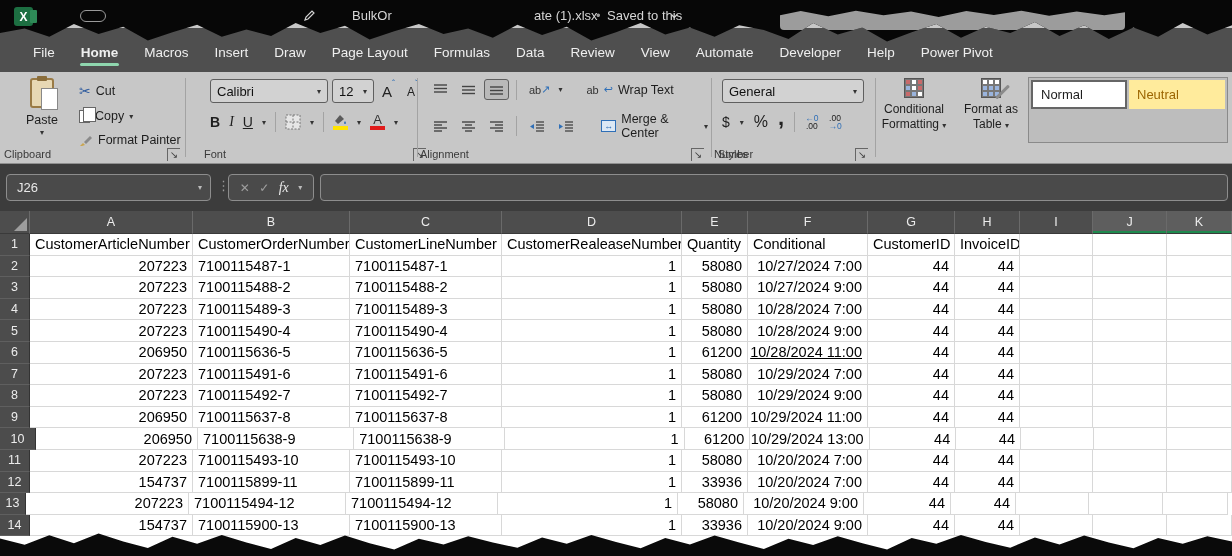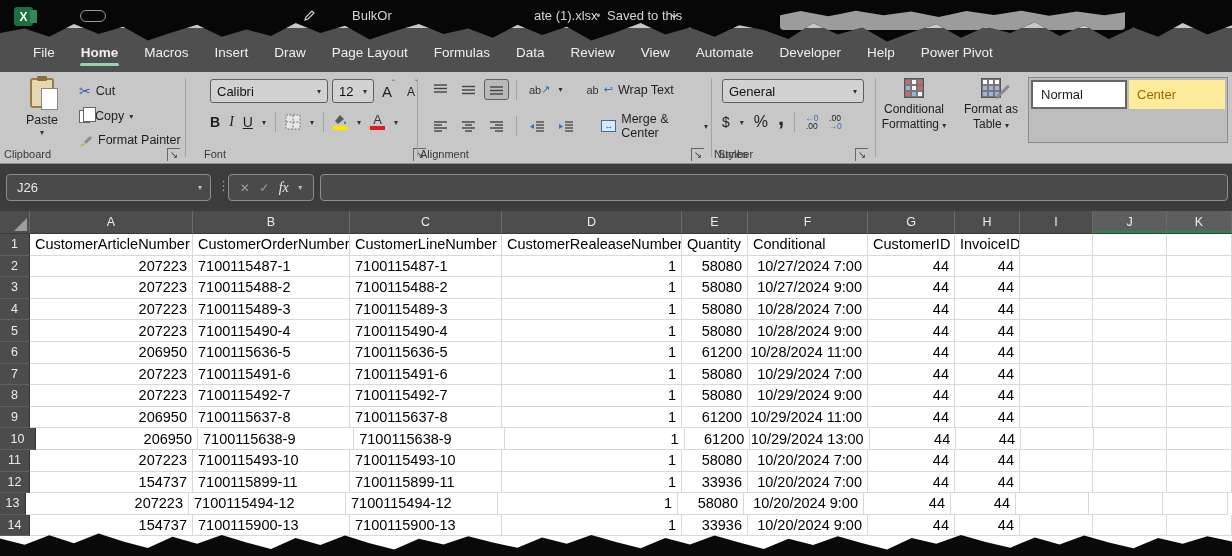--- a/index.html
+++ b/index.html
@@ -400,21 +400,21 @@
           <div style="background:#9ab4dd"></div>
             <div style="background:#9ab4dd"></div>
             <div style="background:#9ab4dd"></div>
           <span class="fat-pencil"></span>
         </span>
         <span>Format as</span>
         <span><span>Table</span> <span class="chv">▾</span></span>
       </div>
       <div id="style-gallery">
         <div class="stylecell" style="background:#ffffff;border:2px solid #666">Normal</div>
-        <div class="stylecell" style="background:#ffeb9c;color:#9c6500">Center</div>
+        <div class="stylecell" style="background:#ffeb9c;color:#9c6500">Neutral</div>
       </div>
       <div class="glabel" style="left:-160px">Styles</div>
     </div>
   </div>
 
   <div id="formulabar">
     <div class="fb-box" id="name-box">
       <span>J26</span>
       <span class="chv" style="color:#bbb">▾</span>
     </div>
@@ -513,21 +513,21 @@
         <div class="gcell" style="width: 74px;"></div>
         <div class="gcell" style="width: 65px;"></div>
       </div>
       <div class="grow">
         <div class="rowh" style="width: 30px;">6</div>
         <div class="gcell r" style="width: 163px;">206950</div>
         <div class="gcell" style="width: 157px;">7100115636-5</div>
         <div class="gcell" style="width: 152px;">7100115636-5</div>
         <div class="gcell r" style="width: 180px;">1</div>
         <div class="gcell r" style="width: 66px;">61200</div>
-        <div class="gcell r" style="width: 120px;">10/28/2024 11:00</div>
+        <div class="gcell r" style="width: 120px; text-decoration: underline;">10/28/2024 11:00</div>
         <div class="gcell r" style="width: 87px;">44</div>
         <div class="gcell r" style="width: 65px;">44</div>
         <div class="gcell" style="width: 73px;"></div>
         <div class="gcell" style="width: 74px;"></div>
         <div class="gcell" style="width: 65px;"></div>
       </div>
       <div class="grow">
         <div class="rowh" style="width: 30px;">7</div>
         <div class="gcell r" style="width: 163px;">207223</div>
         <div class="gcell" style="width: 157px;">7100115491-6</div>

